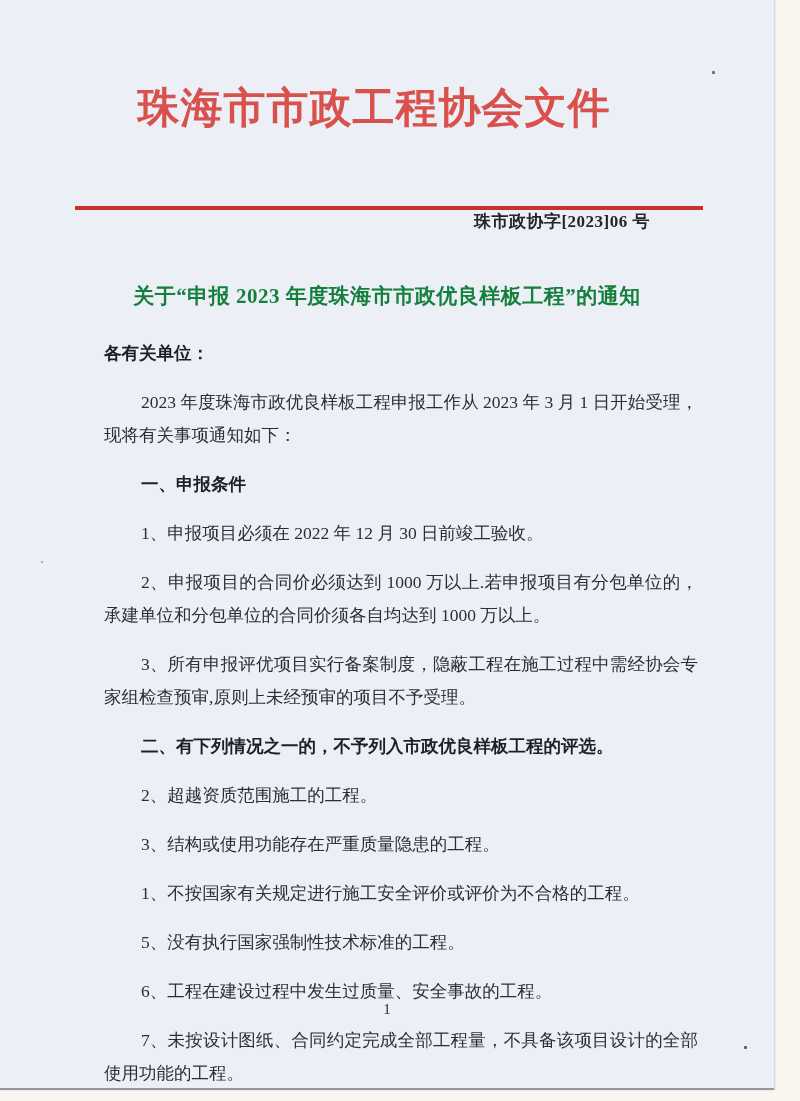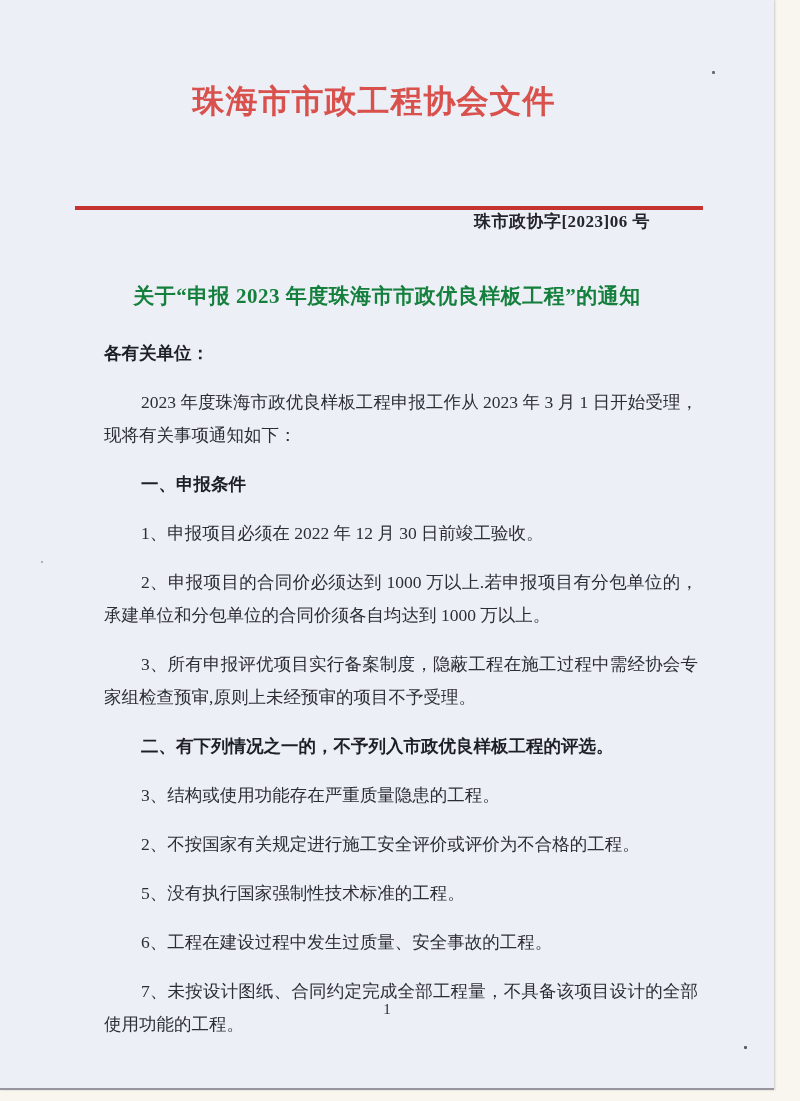--- a/index.html
+++ b/index.html
@@ -12,21 +12,21 @@
   .paper {
     position:absolute; left:0; top:0;
     width:774px; height:1088px;
     background:#edeff6;
     border-bottom:2px solid #97969e;
     box-shadow:1px 0 2px rgba(110,110,130,.30);
   }
   .org-title {
     position:absolute; top:80px; left:0; width:748px;
     text-align:center; white-space:nowrap;
-    font-size:32px; font-weight:700; letter-spacing:1px;
+    font-size:42px; font-weight:700; letter-spacing:1px;
     color:#d8514c;
   }
   .red-rule {
     position:absolute; left:75px; top:206px;
     width:628px; height:4px;
     background:#c6332f;
   }
   .doc-number {
     position:absolute; top:210px; right:124px;
     font-size:17px; font-weight:700; color:#23252c;
@@ -70,22 +70,23 @@
   <div class="notice-title">关于“申报 2023 年度珠海市市政优良样板工程”的通知</div>
 
   <div class="body-text">
     <p class="bold">各有关单位：</p>
     <p class="indent">2023 年度珠海市政优良样板工程申报工作从 2023 年 3 月 1 日开始受理，现将有关事项通知如下：</p>
     <p class="indent bold">一、申报条件</p>
     <p class="indent">1、申报项目必须在 2022 年 12 月 30 日前竣工验收。</p>
     <p class="indent">2、申报项目的合同价必须达到 1000 万以上.若申报项目有分包单位的，承建单位和分包单位的合同价须各自均达到 1000 万以上。</p>
     <p class="indent">3、所有申报评优项目实行备案制度，隐蔽工程在施工过程中需经协会专家组检查预审,原则上未经预审的项目不予受理。</p>
     <p class="indent bold">二、有下列情况之一的，不予列入市政优良样板工程的评选。</p>
+    <p class="indent">2、超越资质范围施工的工程。</p>
     <p class="indent">3、结构或使用功能存在严重质量隐患的工程。</p>
-    <p class="indent">2、不按国家有关规定进行施工安全评价或评价为不合格的工程。</p>
+    <p class="indent">1、不按国家有关规定进行施工安全评价或评价为不合格的工程。</p>
     <p class="indent">5、没有执行国家强制性技术标准的工程。</p>
     <p class="indent">6、工程在建设过程中发生过质量、安全事故的工程。</p>
     <p class="indent">7、未按设计图纸、合同约定完成全部工程量，不具备该项目设计的全部使用功能的工程。</p>
   </div>
 
   <div class="page-number">1</div>
 
   <div class="speck speck-1"></div>
   <div class="speck speck-2"></div>
   <div class="speck speck-3"></div>

